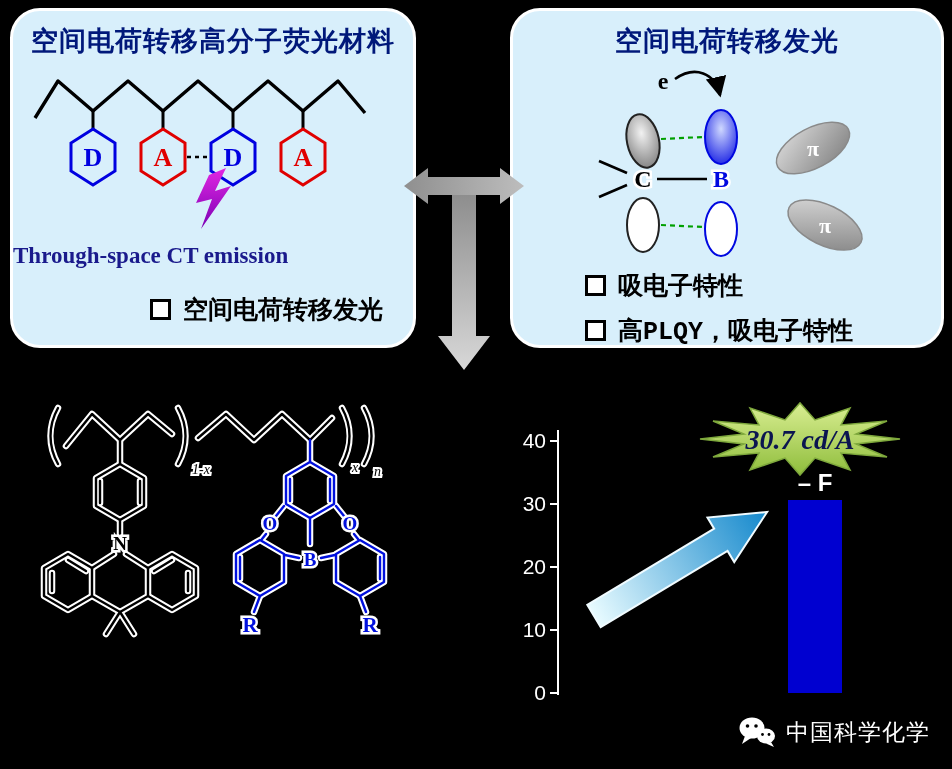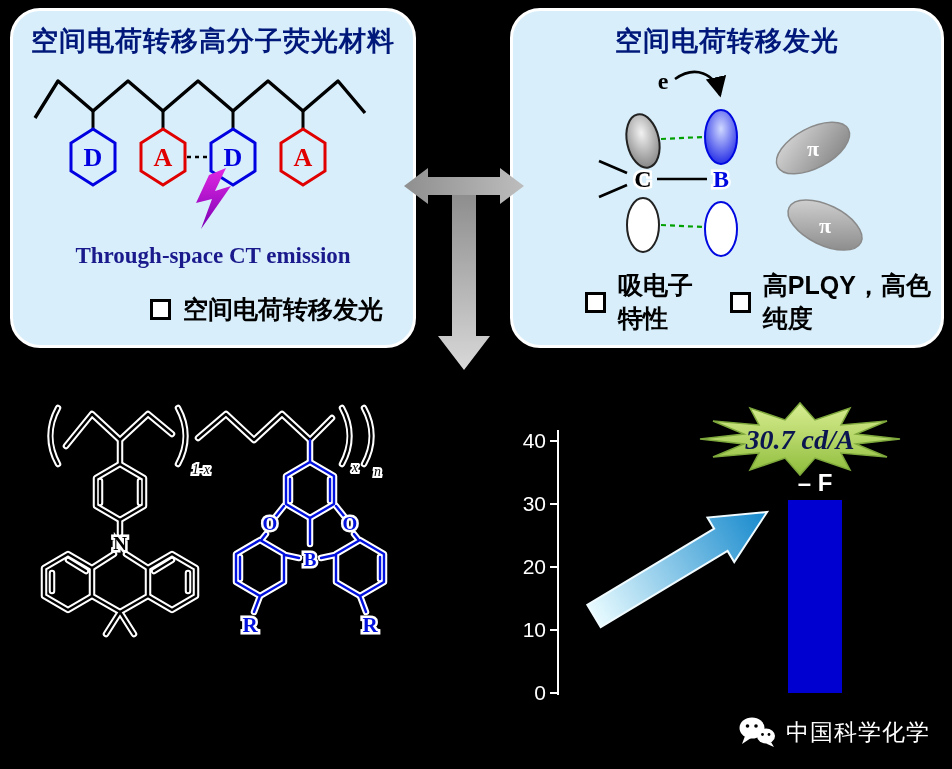--- a/index.html
+++ b/index.html
@@ -14,27 +14,27 @@
   }
   .panel.left{ left:10px;  width:406px; }
   .panel.right{ left:510px; width:434px; }
   .panel h2{
     margin:12px 8px 0 8px; text-align:center; font-size:27px; font-weight:bold;
     color:#00187a; letter-spacing:1px;
   }
   .chain-svg{ position:absolute; left:0; top:52px; }
   .orbital-svg{ position:absolute; left:0; top:52px; }
   .emission{
-    position:absolute; top:232px; left:0; width:100%; text-align:center;
+    position:absolute; top:232px; left:0; width:100%; 
     font-family:"Liberation Serif", serif; font-weight:bold; font-size:23px; color:#1a1a8c;
   }
   .bullet-row{ position:absolute; display:flex; align-items:center; gap:12px;
     font-size:25px; color:#000; font-weight:600; }
   .cb{ width:15px; height:15px; border:3px solid #000; background:#fff; display:inline-block; flex:0 0 auto; }
-  .bullets-right{ position:absolute; left:72px; top:258px; display:flex; flex-direction:row; gap:12px; }
+  .bullets-right{ position:absolute; left:72px; top:258px; display:flex; flex-direction:column; gap:12px;font-family:Liberation Mono, monospace; }
   .bullets-right .bullet-row{ position:static; }
   .arrows-svg{ position:absolute; left:402px; top:146px; }
   .structure-svg{ position:absolute; left:22px; top:386px; }
   .chart-svg{ position:absolute; left:488px; top:392px; }
   .halo{ stroke:#fff; stroke-width:6.5; fill:none; stroke-linejoin:round; stroke-linecap:round; }
   .ink{ stroke:#000; stroke-width:2.4; fill:none; stroke-linejoin:round; stroke-linecap:round; }
   .inkblue{ stroke:#0010dd; stroke-width:2.4; fill:none; stroke-linejoin:round; stroke-linecap:round; }
   .atomtxt{ font-family:"Liberation Serif", serif; font-weight:bold;
     paint-order:stroke; stroke:#fff; stroke-width:5px; }
   .subtxt{ font-family:"Liberation Serif", serif; font-style:italic;
@@ -127,21 +127,21 @@
       <text x="312" y="170" font-family="Liberation Serif, serif" font-weight="bold" font-size="22" fill="#fff" text-anchor="middle">π</text>
     </svg>
 
     <div class="bullets-right">
       <div class="bullet-row">
         <span class="cb"></span>
         <span>吸电子特性</span>
       </div>
       <div class="bullet-row">
         <span class="cb"></span>
-        <span>高PLQY，高色纯度</span>
+        <span>高PLQY，吸电子特性</span>
       </div>
     </div>
   </section>
 
   <svg class="arrows-svg" width="124" height="232" viewBox="0 0 124 232">
     <defs>
       <linearGradient id="vGrad" x1="0" y1="0" x2="0" y2="1">
         <stop offset="0" stop-color="#8a8a8a"></stop>
           <stop offset="1" stop-color="#d8d8d8"></stop>
       </linearGradient>

